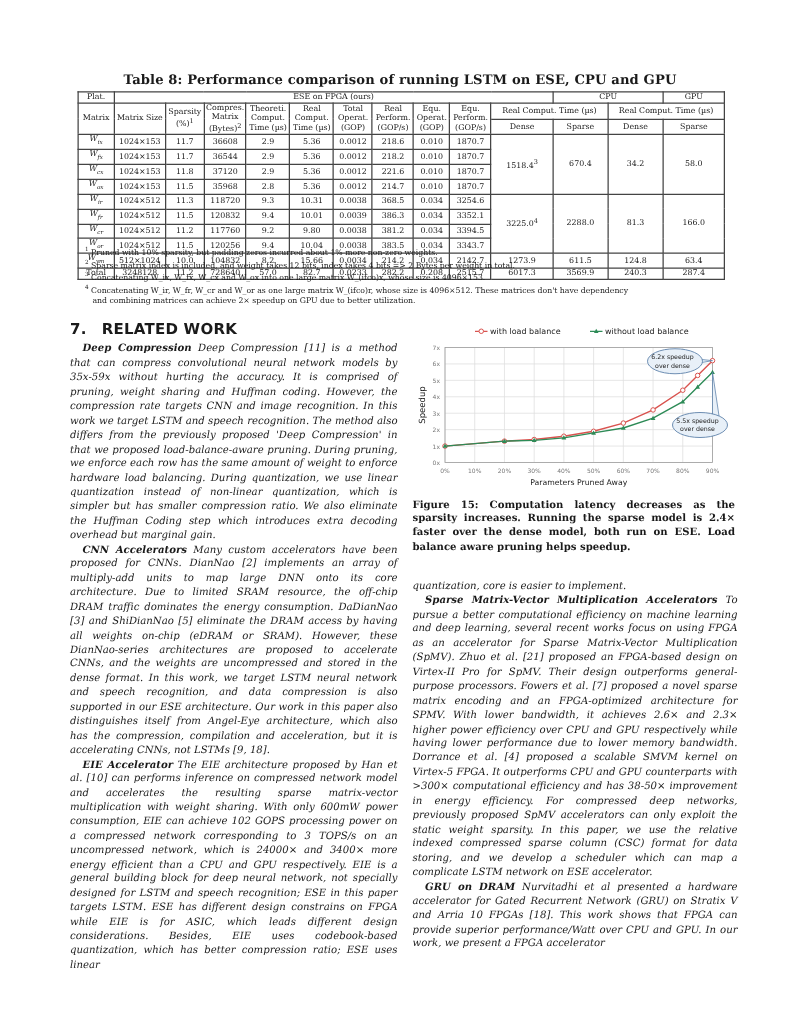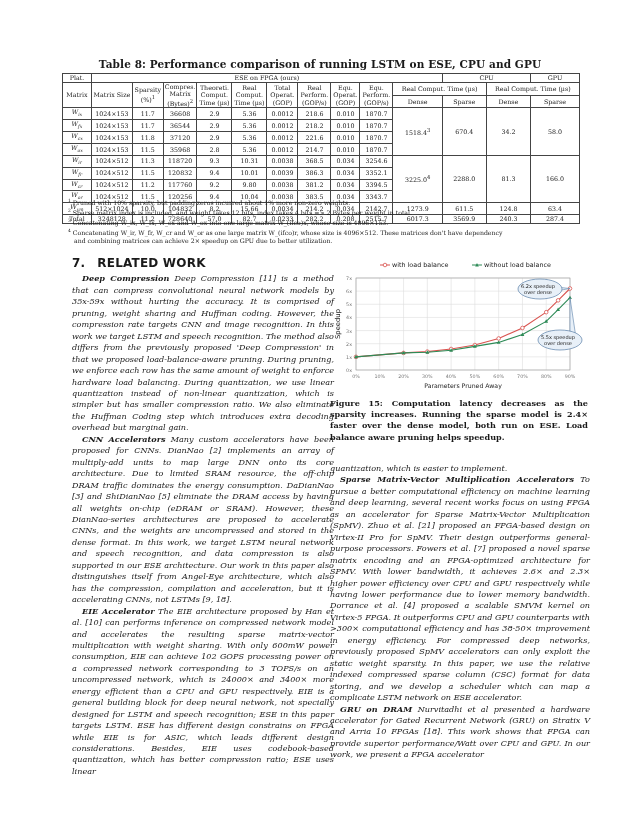--- a/index.html
+++ b/index.html
@@ -13,21 +13,21 @@
          font-weight:normal; white-space:nowrap; }
   table.perf .mname { font-style:italic; }
   table.perf .mname sub { font-size:4.5px; }
   table.perf .dbl { border-bottom:1.6px double #444; }
   .footnotes { position:absolute; left:68px; top:197px; width:512px; font-size:6.2px; line-height:8px; }
   .footnotes sup { font-size:4.5px; }
   .fn { margin:0; }
   .fn.cont { padding-left:6px; }
 
   .col-left { position:absolute; left:56px; top:258px; width:262px; font-size:8.1px; line-height:11.45px;
-         text-align:justify;margin-left:16px; }
+         text-align:justify; }
   .col-right { position:absolute; left:330px; top:463px; width:260px; font-size:8.1px; line-height:11.45px;
          text-align:justify; }
   .section-title { font-family:"DejaVu Sans", sans-serif; font-weight:bold; font-size:12px; margin:0 0 4px 0;
          letter-spacing:0.2px; }
   .section-title .num { margin-right:12px; }
   p { margin:0; text-indent:10px;font-style:italic; }
   p.noindent { text-indent:0; }
   .b { font-weight:bold; }
 
   .chart { position:absolute; left:330px; top:258px; width:255px; height:135px; }
@@ -302,16 +302,16 @@
       <path d="M240,85 L240,39.71428571428572 L246,80 Z" fill="#e8f0f8" stroke="#5a7fa8" stroke-width="0.6"></path>
       <ellipse cx="230" cy="82" rx="22" ry="10" fill="#e8f0f8" stroke="#5a7fa8" stroke-width="0.7"></ellipse>
       <text x="228" y="80.5" font-size="5" fill="#222" text-anchor="middle" font-family="DejaVu Sans, sans-serif">5.5x speedup</text>
       <text x="228" y="87" font-size="5" fill="#222" text-anchor="middle" font-family="DejaVu Sans, sans-serif">over dense</text>
     </svg>
 </div>
 
 <div class="fig-caption">Figure 15: Computation latency decreases as the sparsity increases. Running the sparse model is 2.4× faster over the dense model, both run on ESE. Load balance aware pruning helps speedup.</div>
 
 <div class="col-right">
-  <p class="noindent">quantization, which is easier to implement.</p>
+  <p class="noindent">quantization, core is easier to implement.</p>
   <p><span class="b">Sparse Matrix-Vector Multiplication Accelerators</span><span> To pursue a better computational efficiency on machine learning and deep learning, several recent works focus on using FPGA as an accelerator for Sparse Matrix-Vector Multiplication (SpMV). Zhuo et al. [21] proposed an FPGA-based design on Virtex-II Pro for SpMV. Their design outperforms general-purpose processors. Fowers et al. [7] proposed a novel sparse matrix encoding and an FPGA-optimized architecture for SPMV. With lower bandwidth, it achieves 2.6× and 2.3× higher power efficiency over CPU and GPU respectively while having lower performance due to lower memory bandwidth. Dorrance et al. [4] proposed a scalable SMVM kernel on Virtex-5 FPGA. It outperforms CPU and GPU counterparts with &gt;300× computational efficiency and has 38-50× improvement in energy efficiency. For compressed deep networks, previously proposed SpMV accelerators can only exploit the static weight sparsity. In this paper, we use the relative indexed compressed sparse column (CSC) format for data storing, and we develop a scheduler which can map a complicate LSTM network on ESE accelerator.</span></p>
   <p><span class="b">GRU on DRAM</span><span> Nurvitadhi et al presented a hardware accelerator for Gated Recurrent Network (GRU) on Stratix V and Arria 10 FPGAs [18]. This work shows that FPGA can provide superior performance/Watt over CPU and GPU. In our work, we present a FPGA accelerator</span></p>
 </div>
 
 </body></html>

